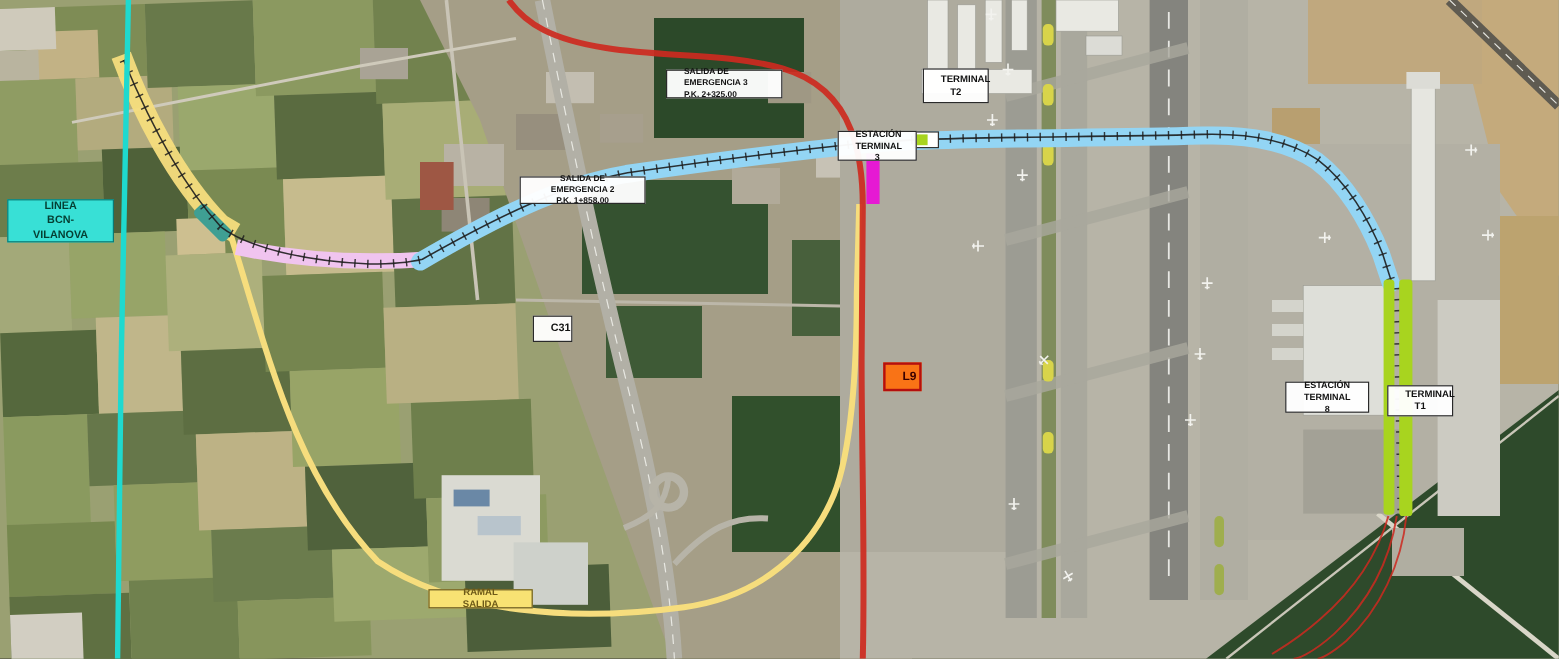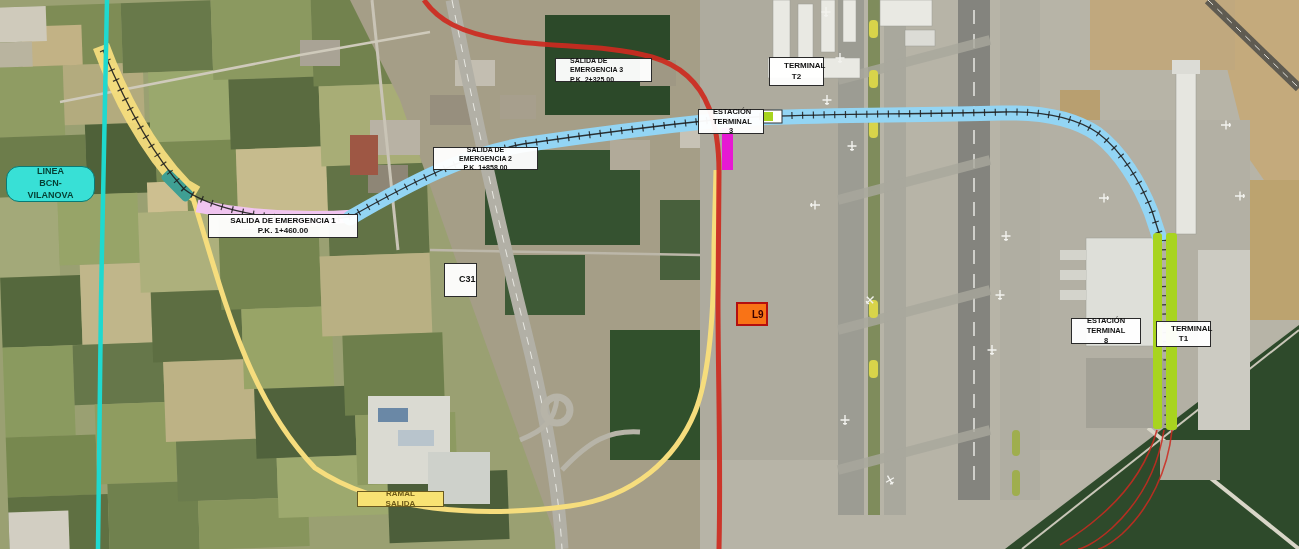--- a/index.html
+++ b/index.html
@@ -9,30 +9,30 @@
   }
   #stage svg{position:absolute;left:0;top:0;}
   .map-label{
     position:absolute;box-sizing:border-box;
     background:rgba(255,255,255,.96);border:1px solid #2a2a2a;
     color:#111;font-weight:bold;text-align:center;
     display:flex;flex-direction:column;justify-content:center;
     line-height:1.3;padding:1px 14px;
     font-family:"Liberation Sans",sans-serif;
   }
-  .lab-bcn{left:6px;top:166px;width:89px;height:36px;font-size:9px;color:#053f33;border-radius:13px;}
+  .lab-bcn{left:6px;top:166px;width:89px;height:36px;font-size:9px;color:#053f33;}
   .lab-sal1{left:208px;top:214px;width:150px;height:24px;font-size:8px;}
   .lab-sal2{left:433px;top:147px;width:105px;height:23px;font-size:7px;}
   .lab-sal3{left:555px;top:58px;width:97px;height:24px;font-size:7px;text-align:left;align-items:flex-start;}
   .lab-est2{left:698px;top:109px;width:66px;height:25px;font-size:7.5px;}
   .lab-t2{left:769px;top:57px;width:55px;height:29px;font-size:8px;}
   .lab-est1{left:1071px;top:318px;width:70px;height:26px;font-size:7.5px;}
   .lab-t1{left:1156px;top:321px;width:55px;height:26px;font-size:8px;}
   .lab-ramal{left:357px;top:491px;width:87px;height:16px;font-size:8px;color:#6e5a18;}
-  .lab-c31{left:444px;top:263px;width:33px;height:34px;font-size:9px;}
+  .lab-c31{left:444px;top:263px;width:33px;height:22px;font-size:9px;}
   .lab-l9{left:736px;top:302px;width:29px;height:24px;font-size:10px;color:#3a0000;}
 </style>
 </head>
 <body>
 
 <div id="stage">
 <svg width="1299" height="549" viewBox="0 0 1299 549">
 
   <rect x="0" y="0" width="1299" height="549" fill="#9aa072"></rect>
 
@@ -219,24 +219,20 @@
   <g>
     <rect x="762" y="110" width="20" height="13" fill="#ffffff" stroke="#333" stroke-width="1"></rect>
     <rect x="764" y="112" width="9" height="9" fill="#a8d41f"></rect>
   </g>
 </svg>
 
   <div class="map-label lab-bcn" style="background:#38e0d6;border-color:#0a7a74;">
     <span>LINEA</span>
     <span>BCN-VILANOVA</span>
   </div>
-  <div class="map-label lab-sal1">
-    <span>SALIDA DE EMERGENCIA 1</span>
-    <span>P.K. 1+460.00</span>
-  </div>
   <div class="map-label lab-sal2">
     <span>SALIDA DE EMERGENCIA 2</span>
     <span>P.K. 1+858.00</span>
   </div>
   <div class="map-label lab-sal3">
     <span>SALIDA DE EMERGENCIA 3</span>
     <span>P.K. 2+325.00</span>
   </div>
   <div class="map-label lab-est2">
     <span>ESTACIÓN</span>

